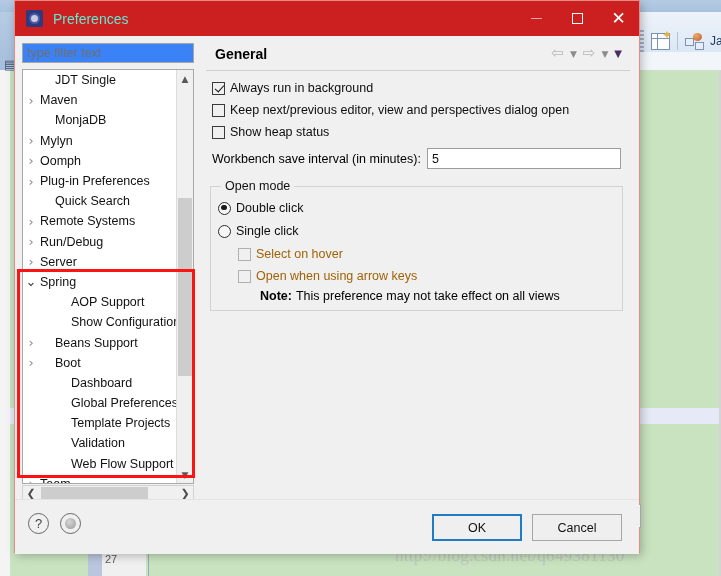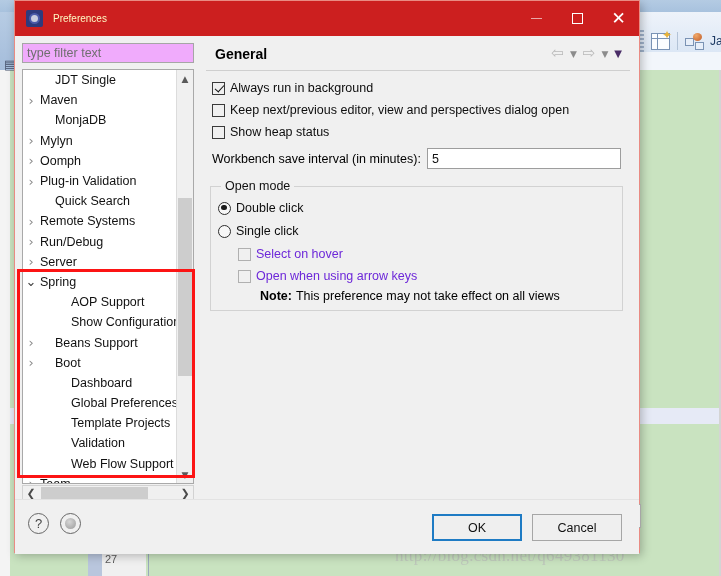--- a/index.html
+++ b/index.html
@@ -215,22 +215,22 @@
     position: absolute;
     left: 3px; top: 3px;
     width: 11px; height: 11px;
     border-radius: 50%;
     background: #c9ccdf;
     border: 2px solid #4b5aa8;
     box-sizing: border-box;
   }
   .title-text {
     margin-left: 10px;
-    color: #fef9c3;
-    font-size: 10px;
+    color: #5eead4;
+    font-size: 14px;
   }
   .win-buttons {
     position: absolute;
     right: 0; top: 0;
     display: flex;
     height: 35px;
   }
   .win-btn {
     width: 41px; height: 35px;
     display: flex;
@@ -263,21 +263,21 @@
     left: 0; top: 35px;
     width: 100%; height: 463px;
     background: #f0f0f0;
   }
 
   
   .filter-box {
     position: absolute;
     left: 7px; top: 7px;
     width: 172px; height: 20px;
-    background: #f0abfc;
+    background: #3b82f6;
     border: 1px solid #a6a6a6;
     box-sizing: border-box;
     display: flex;
     align-items: center;
   }
   .filter-box input {
     border: none;
     outline: none;
     width: 100%;
     font-family: "Liberation Sans", sans-serif;
@@ -500,21 +500,21 @@
     background: #f7f7f7;
   }
   .radio.selected::after {
     content: "";
     position: absolute;
     left: 2.4px; top: 2.4px;
     width: 5.4px; height: 5.4px;
     border-radius: 50%;
     background: #1a1a1a;
   }
-  .disabled-text { color: #6d28d9; text-align: center; }
+  .disabled-text { color: #a16207; text-align: center; }
   .note-row {
     position: absolute;
     display: flex;
     align-items: center;
     font-size: 12.5px;
     padding-left: 42px;
   }
   .note-bold { font-weight: bold; color: #000; margin-right: 4px; }
 
   .btn {
@@ -665,21 +665,21 @@
           <div class="tree-item">
             <span class="tree-arrow" style="font-size: 13px;">›</span>
             <span class="tree-label">Mylyn</span>
           </div>
           <div class="tree-item">
             <span class="tree-arrow" style="font-size: 13px;">›</span>
             <span class="tree-label">Oomph</span>
           </div>
           <div class="tree-item">
             <span class="tree-arrow" style="font-size: 13px;">›</span>
-            <span class="tree-label">Plug-in Validation</span>
+            <span class="tree-label">Plug-in Preferences</span>
           </div>
           <div class="tree-item">
             <span class="tree-arrow"></span>
             <span class="tree-label indent-1">Quick Search</span>
           </div>
           <div class="tree-item">
             <span class="tree-arrow" style="font-size: 13px;">›</span>
             <span class="tree-label">Remote Systems</span>
           </div>
           <div class="tree-item">

